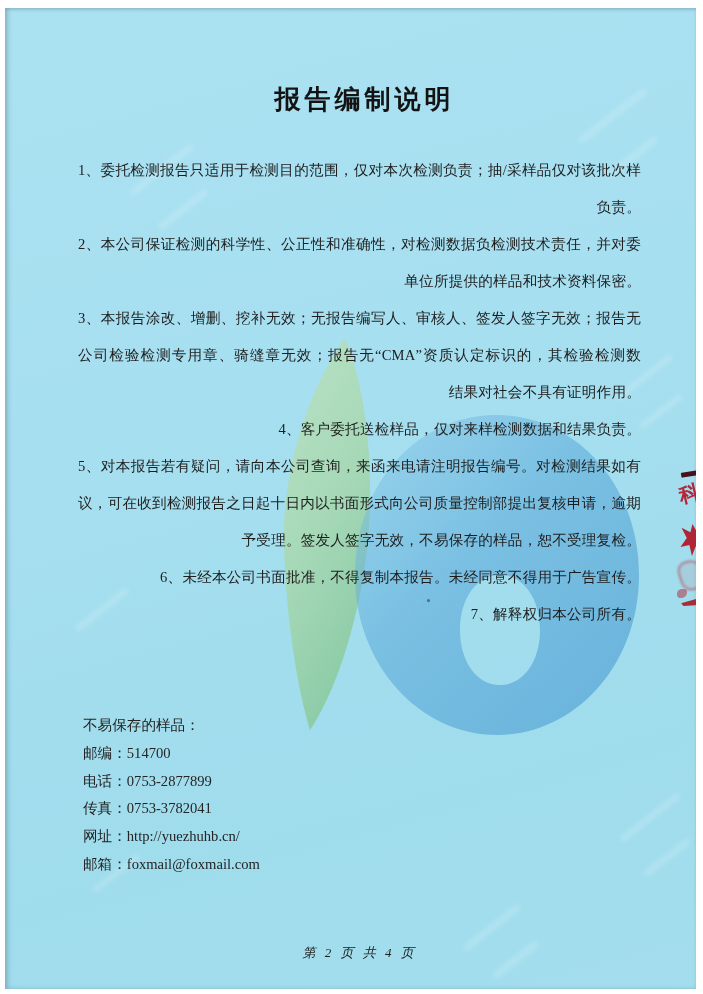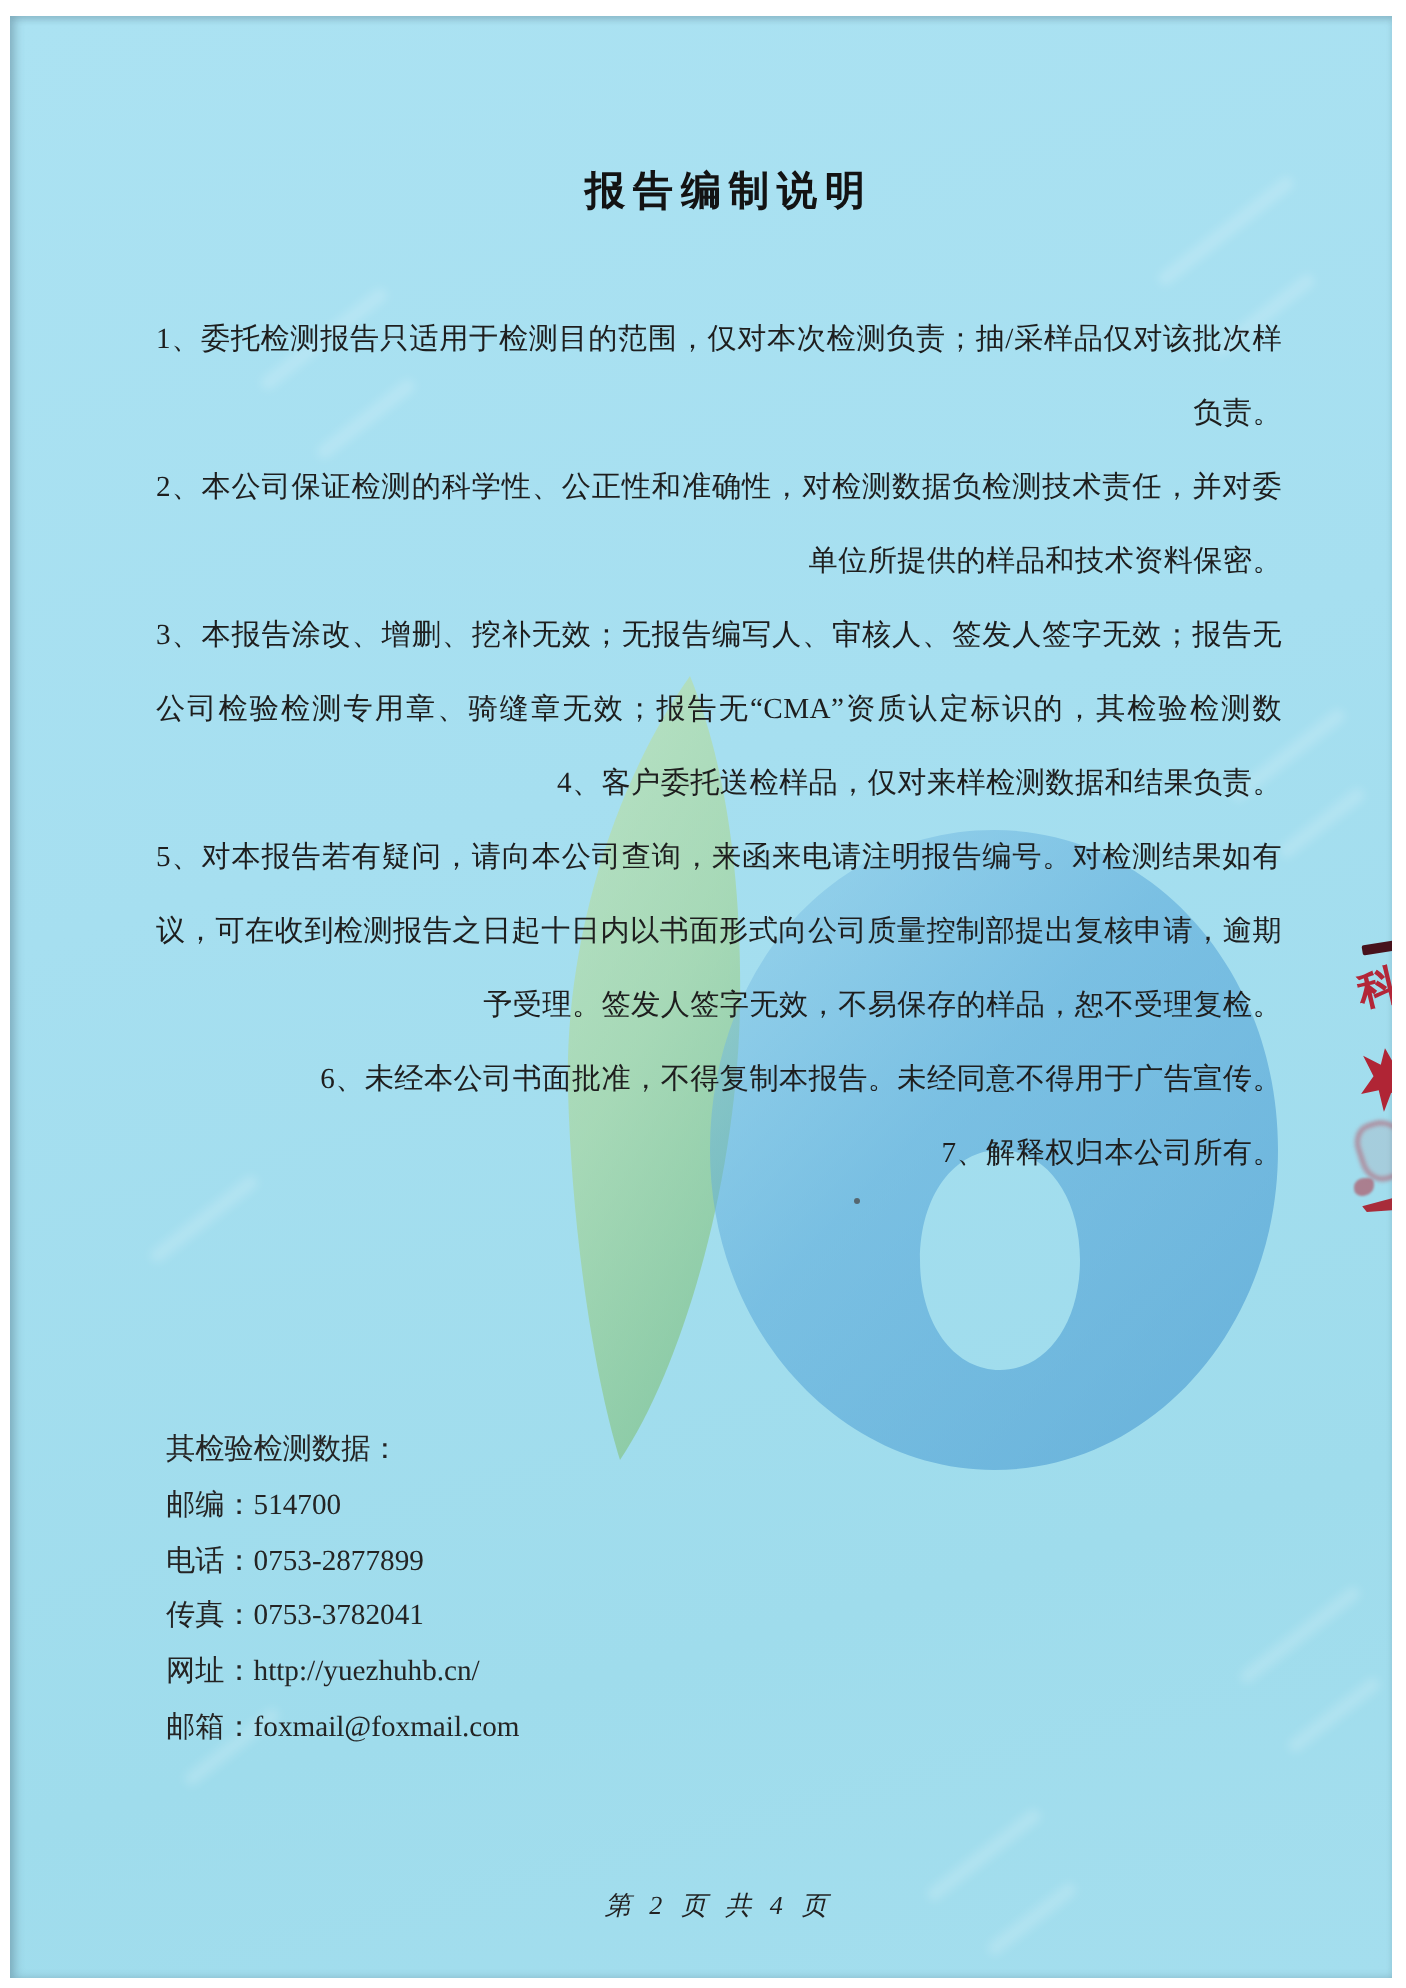--- a/index.html
+++ b/index.html
@@ -12,21 +12,21 @@
   .page{
     position:absolute;left:5px;top:8px;right:7px;bottom:5px;
     background:linear-gradient(165deg,#abe2f2 0%,#a6dff0 40%,#9fdcec 78%,#a4deee 100%);
     box-shadow:inset 3px 0 4px rgba(70,100,115,.30), inset 0 2px 3px rgba(70,100,115,.18);
     overflow:hidden;
   }
   .title{
     position:absolute;left:73px;width:563px;top:74px;
     text-align:center;text-indent:10px;
     font-family:"DejaVu Sans","Liberation Sans",sans-serif;
-    font-weight:bold;font-size:20px;letter-spacing:4px;color:#131313;
+    font-weight:bold;font-size:26px;letter-spacing:4px;color:#131313;
   }
   .body-text{
     position:absolute;left:73px;top:144px;width:563px;
     font-size:14.6px;line-height:37px;color:#1e1e1e;
     letter-spacing:.2px;
   }
   .bline{height:37px;white-space:nowrap;text-align:right;}
   .bline.j{
     white-space:normal;text-align:justify;text-align-last:justify;
     text-justify:inter-character;overflow:hidden;
@@ -120,32 +120,33 @@
 
   <div class="title">报告编制说明</div>
 
   <div class="body-text">
     <div class="bline j">1、委托检测报告只适用于检测目的范围，仅对本次检测负责；抽/采样品仅对该批次样品</div>
     <div class="bline">负责。</div>
     <div class="bline j">2、本公司保证检测的科学性、公正性和准确性，对检测数据负检测技术责任，并对委托</div>
     <div class="bline">单位所提供的样品和技术资料保密。</div>
     <div class="bline j">3、本报告涂改、增删、挖补无效；无报告编写人、审核人、签发人签字无效；报告无本</div>
     <div class="bline j">公司检验检测专用章、骑缝章无效；报告无“CMA”资质认定标识的，其检验检测数据、</div>
+    <div class="bline">结果对社会不具有证明作用。</div>
     <div class="bline">4、客户委托送检样品，仅对来样检测数据和结果负责。</div>
     <div class="bline j">5、对本报告若有疑问，请向本公司查询，来函来电请注明报告编号。对检测结果如有异</div>
     <div class="bline j">议，可在收到检测报告之日起十日内以书面形式向公司质量控制部提出复核申请，逾期不</div>
     <div class="bline">予受理。签发人签字无效，不易保存的样品，恕不受理复检。</div>
     <div class="bline">6、未经本公司书面批准，不得复制本报告。未经同意不得用于广告宣传。</div>
     <div class="bline">7、解释权归本公司所有。</div>
   </div>
 
   <div class="ink-speck"></div>
 
   <div class="contact">
-    <div class="cline">其检验检测数据：</div>
+    <div class="cline">不易保存的样品：</div>
     <div class="cline">邮编：514700</div>
     <div class="cline">电话：0753-2877899</div>
     <div class="cline">传真：0753-3782041</div>
     <div class="cline">网址：http://yuezhuhb.cn/</div>
     <div class="cline">邮箱：foxmail@foxmail.com</div>
   </div>
 
   <div class="footer">第 2 页 共 4 页</div>
 
   <div class="seal-bar"></div>

